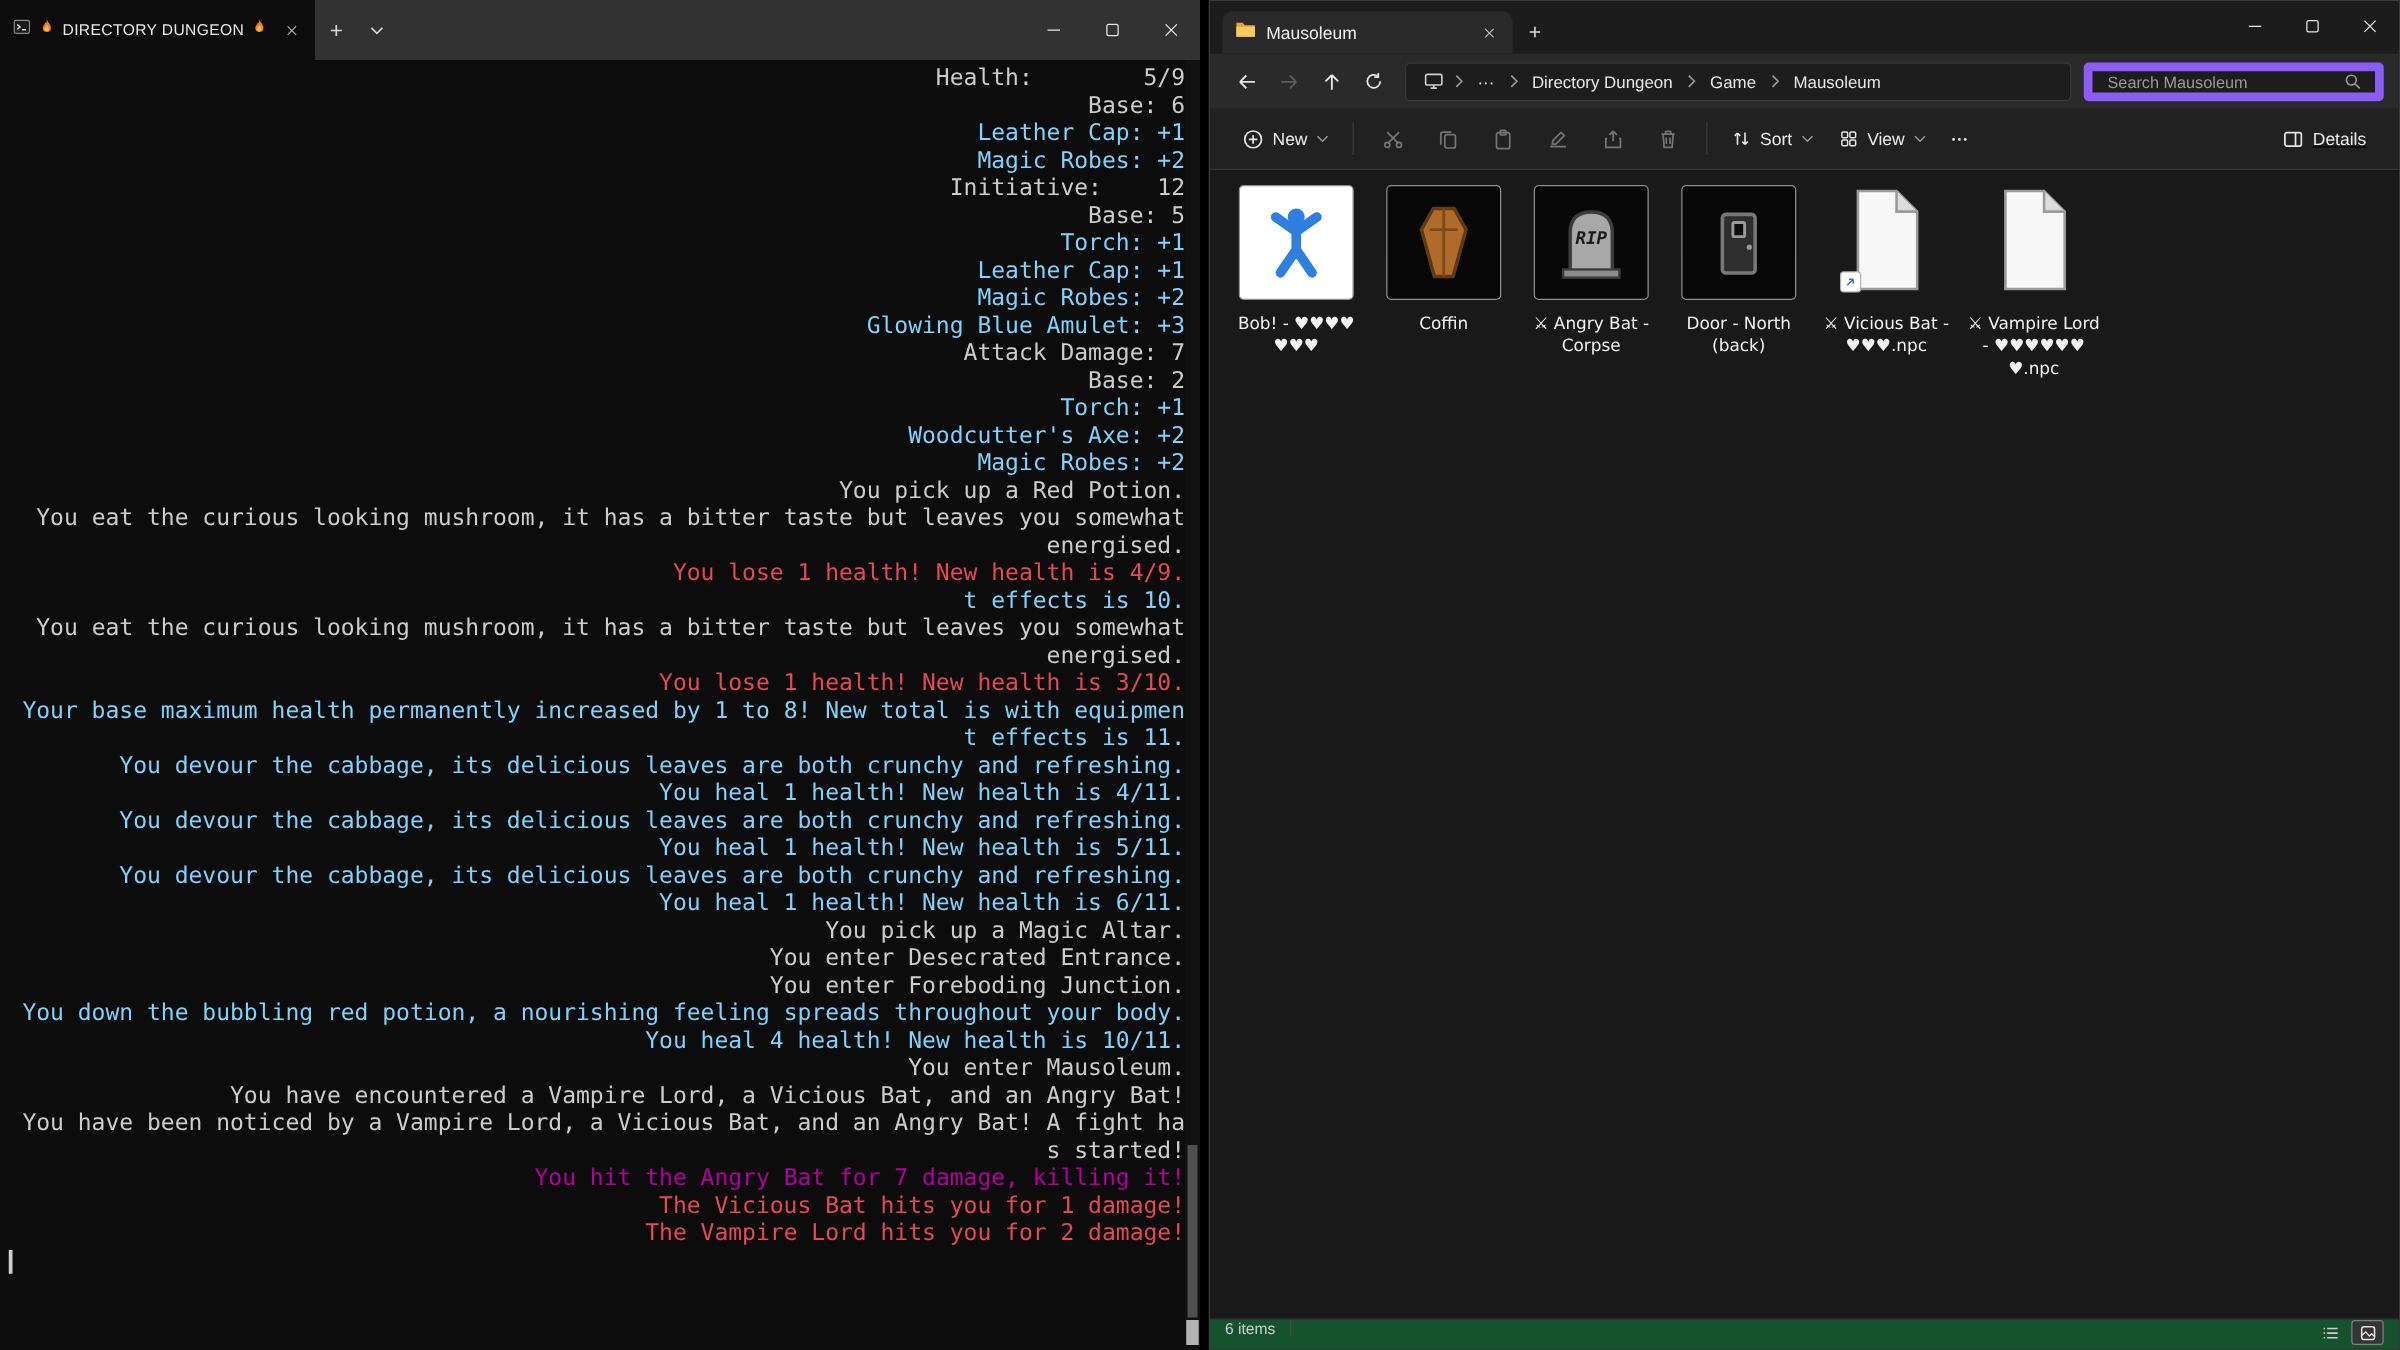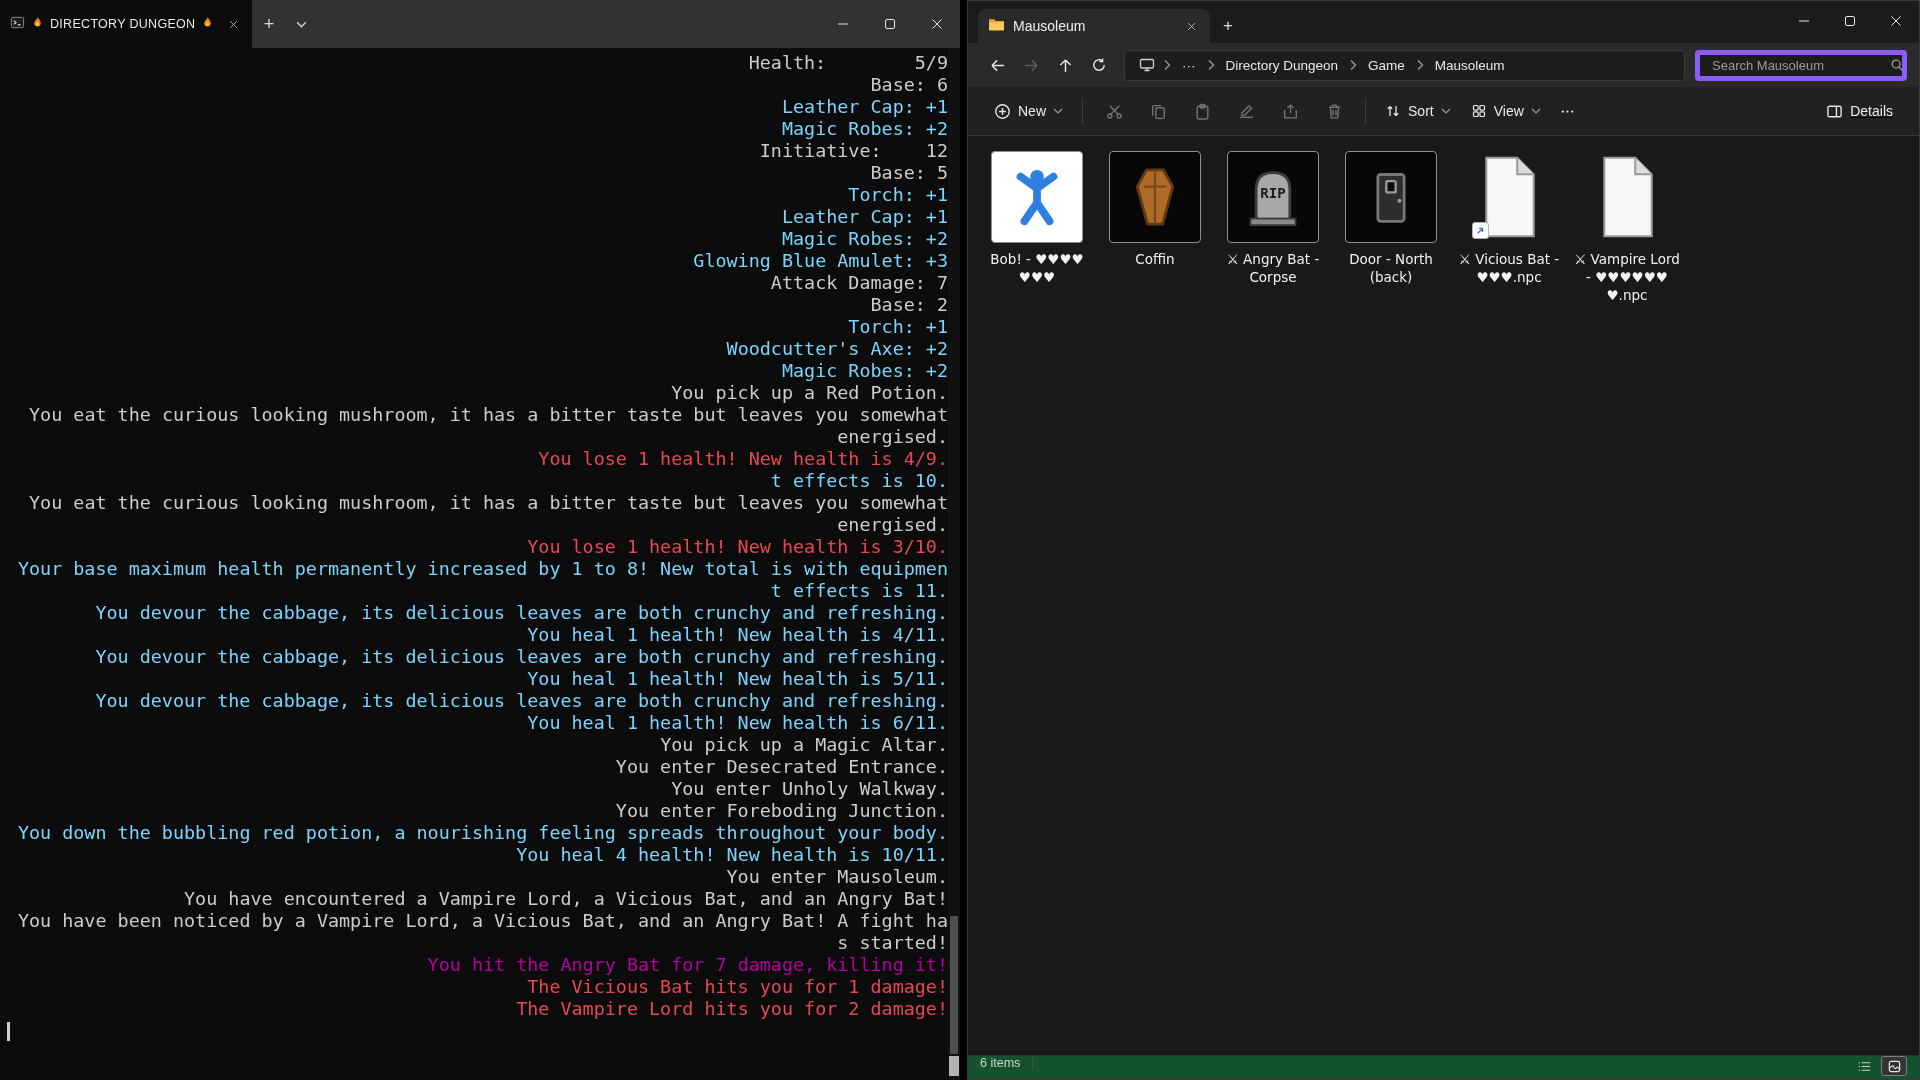--- a/index.html
+++ b/index.html
@@ -32,33 +32,33 @@
   .ex-tab-title{color:#f0f0f0;font-size:14px;white-space:nowrap;}
   .ex-tab-close{margin-left:auto;width:18px;height:18px;display:flex;align-items:center;justify-content:center;border-radius:3px;}
   .ex-plus{height:34px;width:36px;display:flex;align-items:center;justify-content:center;color:#dadada;font-size:17px;}
   .ex-wc{position:absolute;right:0;top:0;height:40px;display:flex;}
   .ex-wc .wc-btn{width:46px;}
   .ex-navbar{position:absolute;left:0;top:42px;right:0;height:44px;background:#2a2a2a;display:flex;align-items:center;padding:0 12px;}
   .nav-btn{width:34px;height:34px;display:flex;align-items:center;justify-content:center;border-radius:4px;flex:0 0 auto;}
   .address-box{flex:1;height:31px;margin-left:8px;background:#1d1d1d;border:1px solid #3a3a3a;border-radius:4px;display:flex;align-items:center;padding:0 10px;gap:2px;overflow:hidden;}
   .crumb{color:#e8e8e8;font-size:13.5px;padding:3px 7px;border-radius:3px;white-space:nowrap;}
   .crumb-chev{display:flex;align-items:center;padding:0 2px;}
-  .search-box{width:212px;height:31px;margin-left:10px;background:#1d1d1d;border:5px solid #8b5cf6;border-radius:4px;display:flex;align-items:center;padding:0 10px;flex:0 0 auto;}
+  .search-box{width:240px;height:31px;margin-left:10px;background:#1d1d1d;border:7px solid #8b5cf6;border-radius:4px;display:flex;align-items:center;padding:0 10px;flex:0 0 auto;}
   .search-input{flex:1;background:transparent;border:none;outline:none;color:#cfcfcf;font-size:13px;font-family:"Liberation Sans",sans-serif;}
   .search-input::placeholder{color:#9a9a9a;}
   .ex-commandbar{position:absolute;left:0;top:86px;right:0;height:49px;background:#212121;border-bottom:1px solid #383838;display:flex;align-items:center;padding:0 16px;}
   .cmd-btn{display:flex;align-items:center;gap:7px;padding:7px 10px;border-radius:5px;color:#ececec;font-size:14px;}
   .cmd-iconbtn{width:44px;height:36px;display:flex;align-items:center;justify-content:center;border-radius:5px;}
   .vdiv{width:1px;height:26px;background:#3d3d3d;margin:0 9px;flex:0 0 auto;}
   .chev-sm{display:flex;align-items:center;color:#9a9a9a;}
   .cmd-right{margin-left:auto;display:flex;text-decoration:underline;}
   .ex-content{position:absolute;left:0;top:135px;right:0;bottom:24px;background:#191919;overflow:hidden;}
   .file-grid{position:absolute;left:13px;top:12px;display:flex;gap:6px;}
   .tile{width:112px;display:flex;flex-direction:column;align-items:center;}
-  .icon-area{width:112px;height:98px;display:flex;align-items:center;justify-content:center;position:relative;}
+  .icon-area{width:112px;height:98px;display:flex;justify-content:center;position:relative;font-style:italic;}
   .frame{width:92px;height:92px;border:1px solid #8f8f8f;border-radius:4px;display:flex;align-items:center;justify-content:center;}
   .bg-white{background:#ffffff;}
   .bg-dark{background:#070707;}
   .fileicon{position:relative;width:70px;height:88px;display:flex;align-items:center;justify-content:center;}
   .shortcut-badge{position:absolute;left:-2px;bottom:2px;width:17px;height:17px;background:#fff;border:1px solid #b5b5b5;border-radius:3px;display:flex;align-items:center;justify-content:center;}
   .tile-label{margin-top:4px;font-family:"DejaVu Sans","Liberation Sans",sans-serif;font-size:13.5px;line-height:18px;color:#f2f2f2;text-align:center;max-width:112px;}
   .ex-statusbar{position:absolute;left:0;right:0;bottom:0;height:24px;background:#14532d;border-top:1px solid #323232;display:flex;padding:0 12px;}
   .status-text{color:#d0d0d0;font-size:12.5px;}
   .status-div{width:1px;height:13px;background:#4a4a4a;margin-left:12px;}
   .view-toggles{margin-left:auto;display:flex;gap:4px;}
@@ -152,21 +152,20 @@
           <div class="tline c-g">Your base maximum health permanently increased by 1 to 8! New total is with equipmen</div>
           <div class="tline c-g">t effects is 11.</div>
           <div class="tline c-g">You devour the cabbage, its delicious leaves are both crunchy and refreshing.</div>
           <div class="tline c-g">You heal 1 health! New health is 4/11.</div>
           <div class="tline c-g">You devour the cabbage, its delicious leaves are both crunchy and refreshing.</div>
           <div class="tline c-g">You heal 1 health! New health is 5/11.</div>
           <div class="tline c-g">You devour the cabbage, its delicious leaves are both crunchy and refreshing.</div>
           <div class="tline c-g">You heal 1 health! New health is 6/11.</div>
           <div class="tline c-w">You pick up a Magic Altar.</div>
           <div class="tline c-w">You enter Desecrated Entrance.</div>
-          <div class="tline c-w">You enter Unholy Walkway.</div>
           <div class="tline c-w">You enter Foreboding Junction.</div>
           <div class="tline c-g">You down the bubbling red potion, a nourishing feeling spreads throughout your body.</div>
           <div class="tline c-g">You heal 4 health! New health is 10/11.</div>
           <div class="tline c-w">You enter Mausoleum.</div>
           <div class="tline c-w">You have encountered a Vampire Lord, a Vicious Bat, and an Angry Bat!</div>
           <div class="tline c-w">You have been noticed by a Vampire Lord, a Vicious Bat, and an Angry Bat! A fight ha</div>
           <div class="tline c-w">s started!</div>
           <div class="tline c-m">You hit the Angry Bat for 7 damage, killing it!</div>
           <div class="tline c-r">The Vicious Bat hits you for 1 damage!</div>
           <div class="tline c-r">The Vampire Lord hits you for 2 damage!</div>

